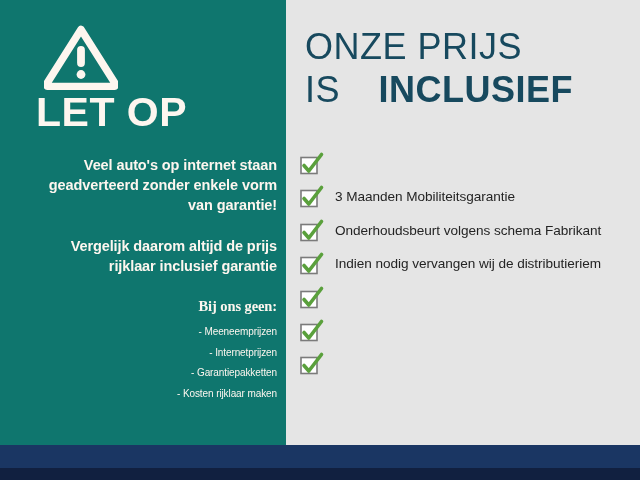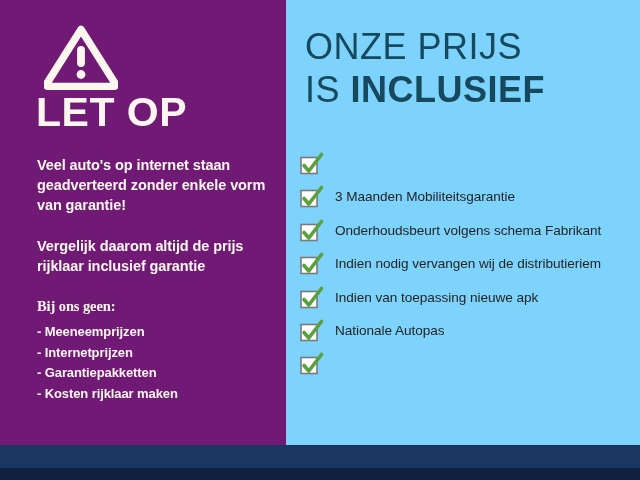--- a/index.html
+++ b/index.html
@@ -22,21 +22,22 @@
     height: 480px;
     background: #ffffff;
   }
 
   
   #left-panel {
     position: absolute;
     left: 0; top: 0;
     width: 286px;
     height: 445px;
-    background: #701a75;
+    background: #0f766e;
+    text-align: right;
   }
 
   #warning-icon {
     position: absolute;
     left: 44px;
     top: 24px;
     width: 74px;
     height: 66px;
   }
   #warning-icon svg { display: block; }
@@ -71,51 +72,51 @@
     position: absolute;
     left: 37px;
     top: 322px;
     width: 240px;
     margin: 0;
     padding: 0;
     list-style: none;
   }
   #exclusions-list li {
     color: #fdf6ef;
-    font-size: 13px;
-    font-weight: bold;
+    font-size: 10px;
+    font-weight: normal;
     line-height: 20.5px;
     letter-spacing: -0.1px;
     white-space: nowrap;
   }
 
   
   #right-panel {
     position: absolute;
     left: 286px;
     top: 0;
     width: 354px;
     height: 445px;
-    background: #7dd3fc;
+    background: #e5e5e5;
   }
 
   #price-heading {
     position: absolute;
     left: 19px;
     top: 26px;
     line-height: 41px;
   }
   #price-heading .line {
     font-size: 36px;
     color: #17495e;
     letter-spacing: 0.5px;
     white-space: nowrap;
   }
   #price-heading .thin { font-weight: normal; }
-  #price-heading .bold { font-weight: bold; }
+  #price-heading .bold { font-weight: bold; margin-left: 28px; }
   #price-line-2 { margin-top: 2px; }
 
   #features-list {
     position: absolute;
     left: 14px;
     top: 152px;
     width: 340px;
     margin: 0;
     padding: 0;
     list-style: none;
@@ -244,31 +245,29 @@
         <span class="feature-label">Indien nodig vervangen wij de distributieriem</span>
       </li>
 
       <li class="feature-row">
         <span class="check-icon">
           <svg width="24" height="22" viewBox="0 0 24 22" xmlns="http://www.w3.org/2000/svg">
             <rect x="1" y="4.5" width="16" height="16" fill="#ffffff" stroke="#7b7b7b" stroke-width="1.6"></rect>
             <path d="M4 12.5 L8.8 18 L21.5 1.5" fill="none" stroke="#5aa03c" stroke-width="3.6" stroke-linecap="round" stroke-linejoin="round"></path>
           </svg>
         </span>
-        <span class="feature-label">Indien van toepassing nieuwe apk</span>
-      </li>
-
-      <li class="feature-row">
-        <span class="check-icon">
-          <svg width="24" height="22" viewBox="0 0 24 22" xmlns="http://www.w3.org/2000/svg">
-            <rect x="1" y="4.5" width="16" height="16" fill="#ffffff" stroke="#7b7b7b" stroke-width="1.6"></rect>
-            <path d="M4 12.5 L8.8 18 L21.5 1.5" fill="none" stroke="#5aa03c" stroke-width="3.6" stroke-linecap="round" stroke-linejoin="round"></path>
-          </svg>
-        </span>
-        <span class="feature-label">Nationale Autopas</span>
+      </li>
+
+      <li class="feature-row">
+        <span class="check-icon">
+          <svg width="24" height="22" viewBox="0 0 24 22" xmlns="http://www.w3.org/2000/svg">
+            <rect x="1" y="4.5" width="16" height="16" fill="#ffffff" stroke="#7b7b7b" stroke-width="1.6"></rect>
+            <path d="M4 12.5 L8.8 18 L21.5 1.5" fill="none" stroke="#5aa03c" stroke-width="3.6" stroke-linecap="round" stroke-linejoin="round"></path>
+          </svg>
+        </span>
       </li>
 
       <li class="feature-row">
         <span class="check-icon">
           <svg width="24" height="22" viewBox="0 0 24 22" xmlns="http://www.w3.org/2000/svg">
             <rect x="1" y="4.5" width="16" height="16" fill="#ffffff" stroke="#7b7b7b" stroke-width="1.6"></rect>
             <path d="M4 12.5 L8.8 18 L21.5 1.5" fill="none" stroke="#5aa03c" stroke-width="3.6" stroke-linecap="round" stroke-linejoin="round"></path>
           </svg>
         </span>
       </li>

